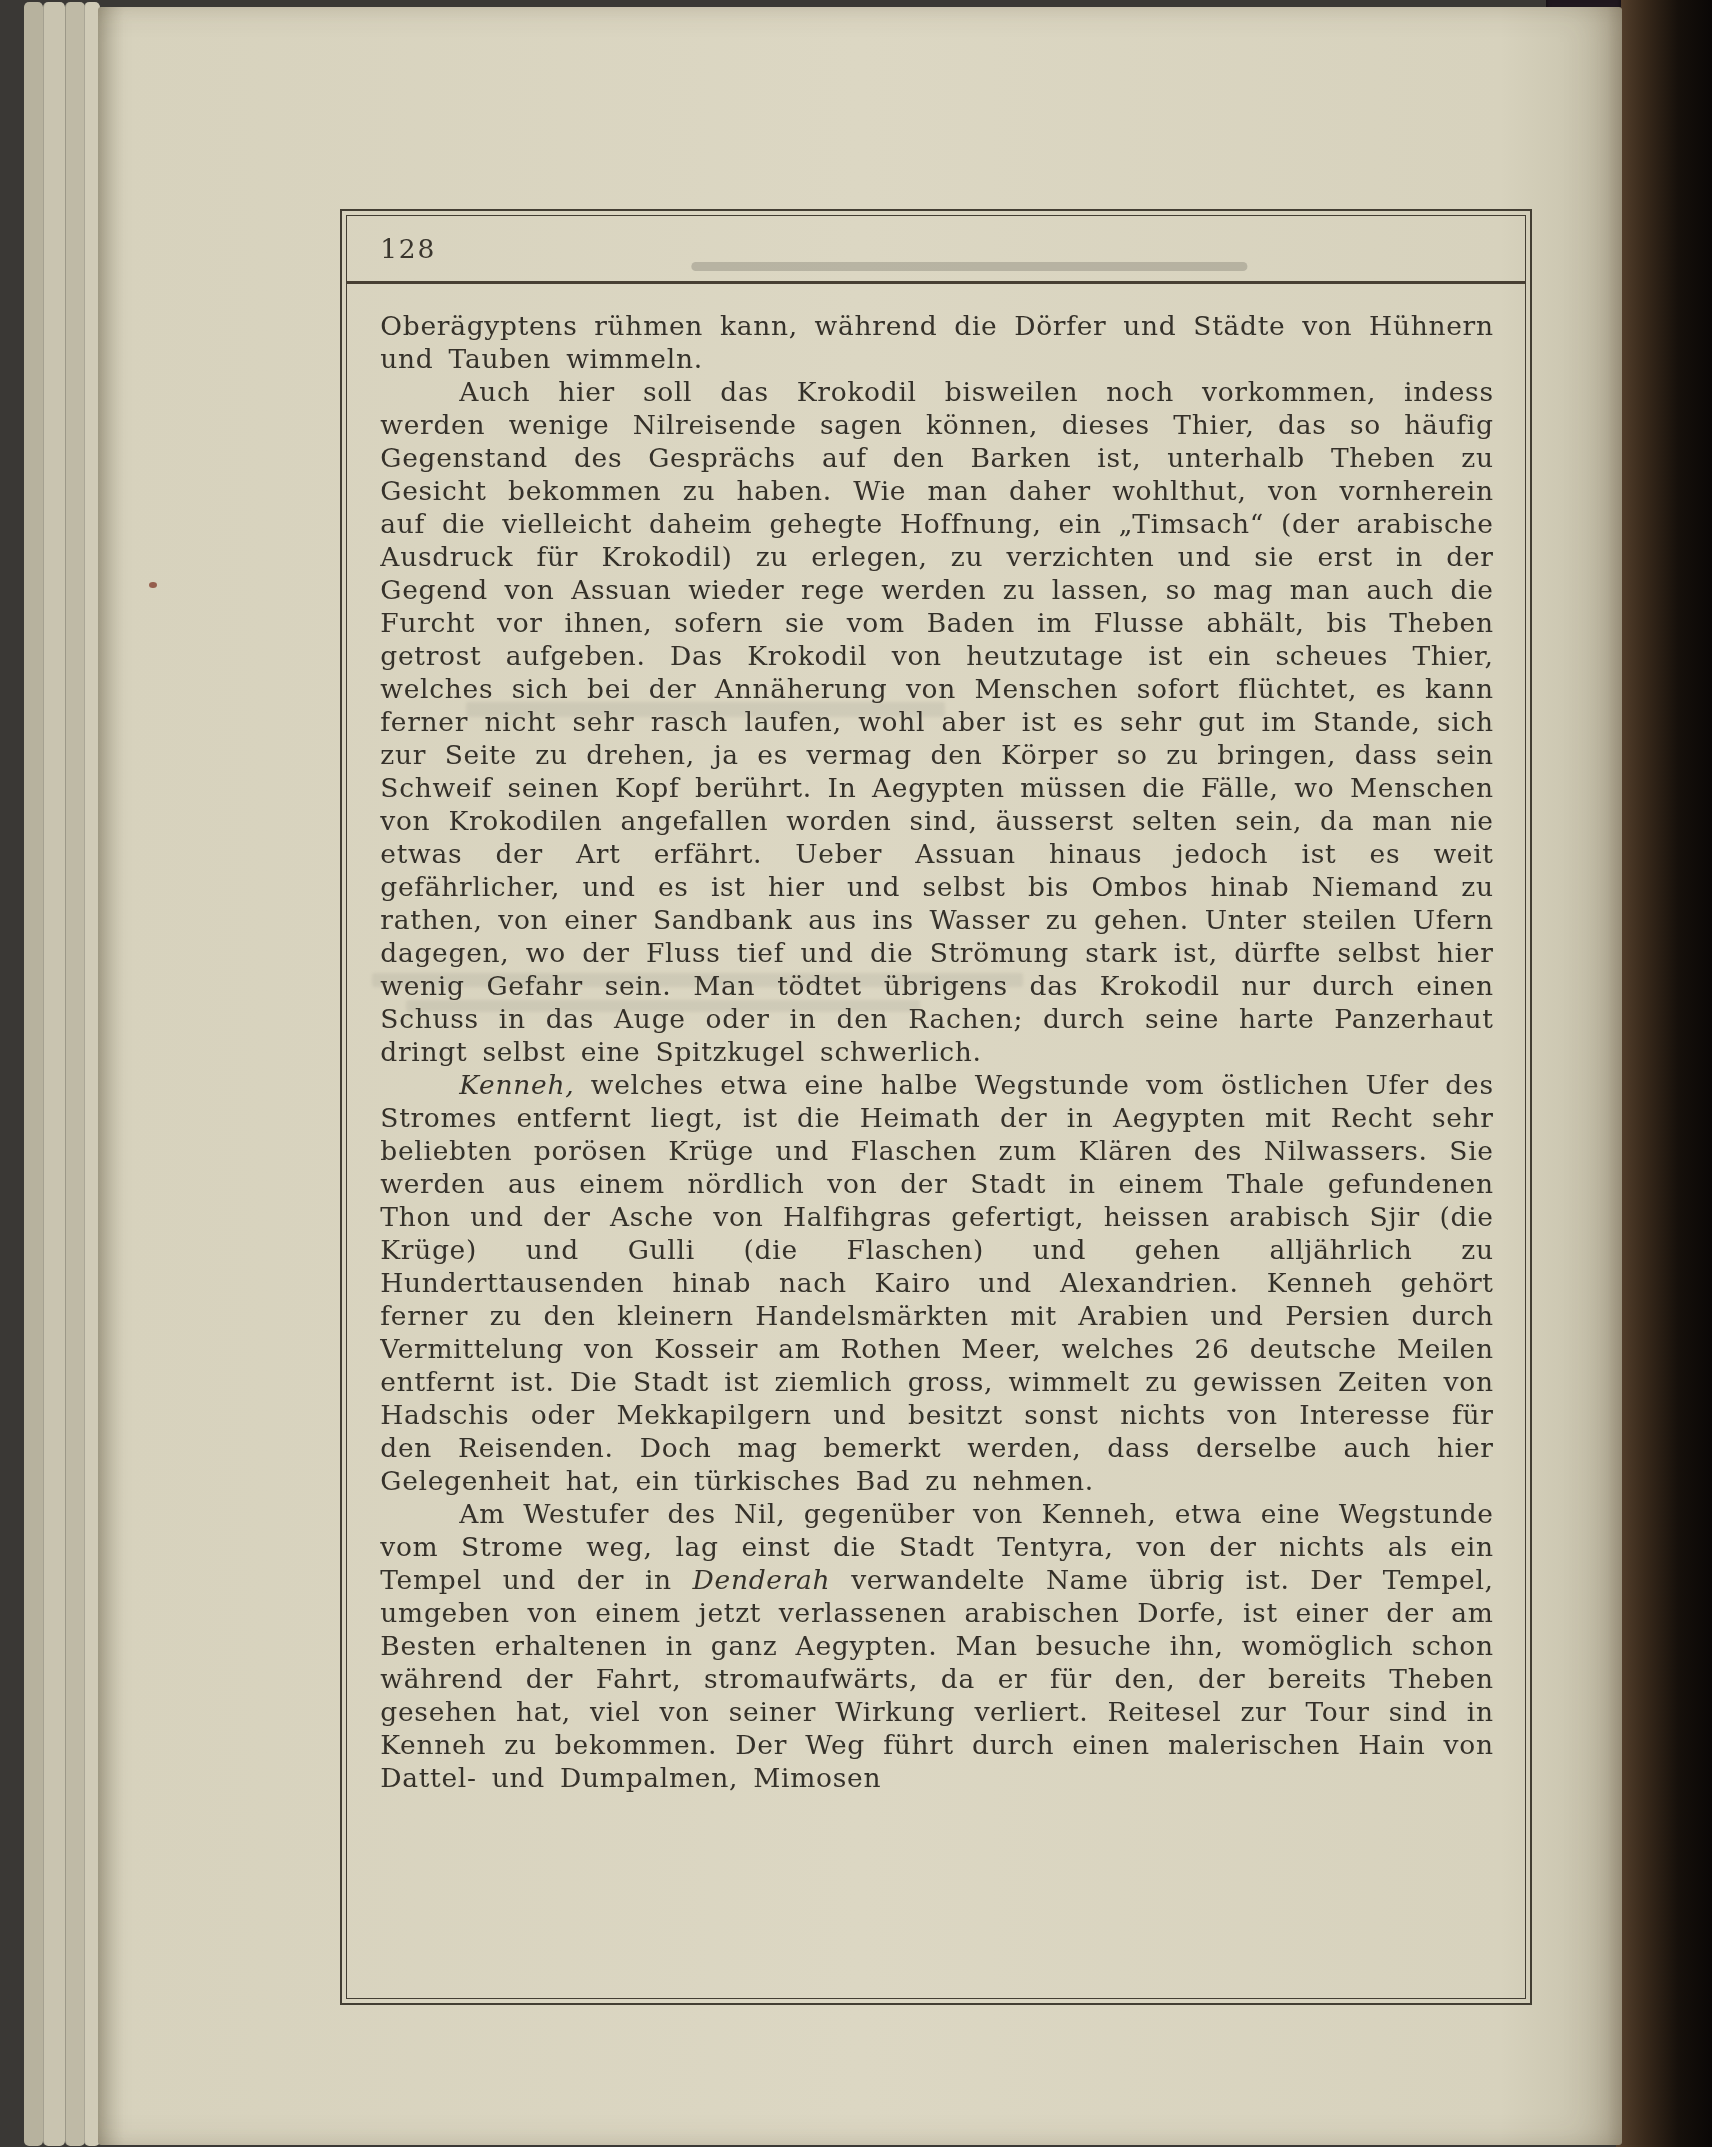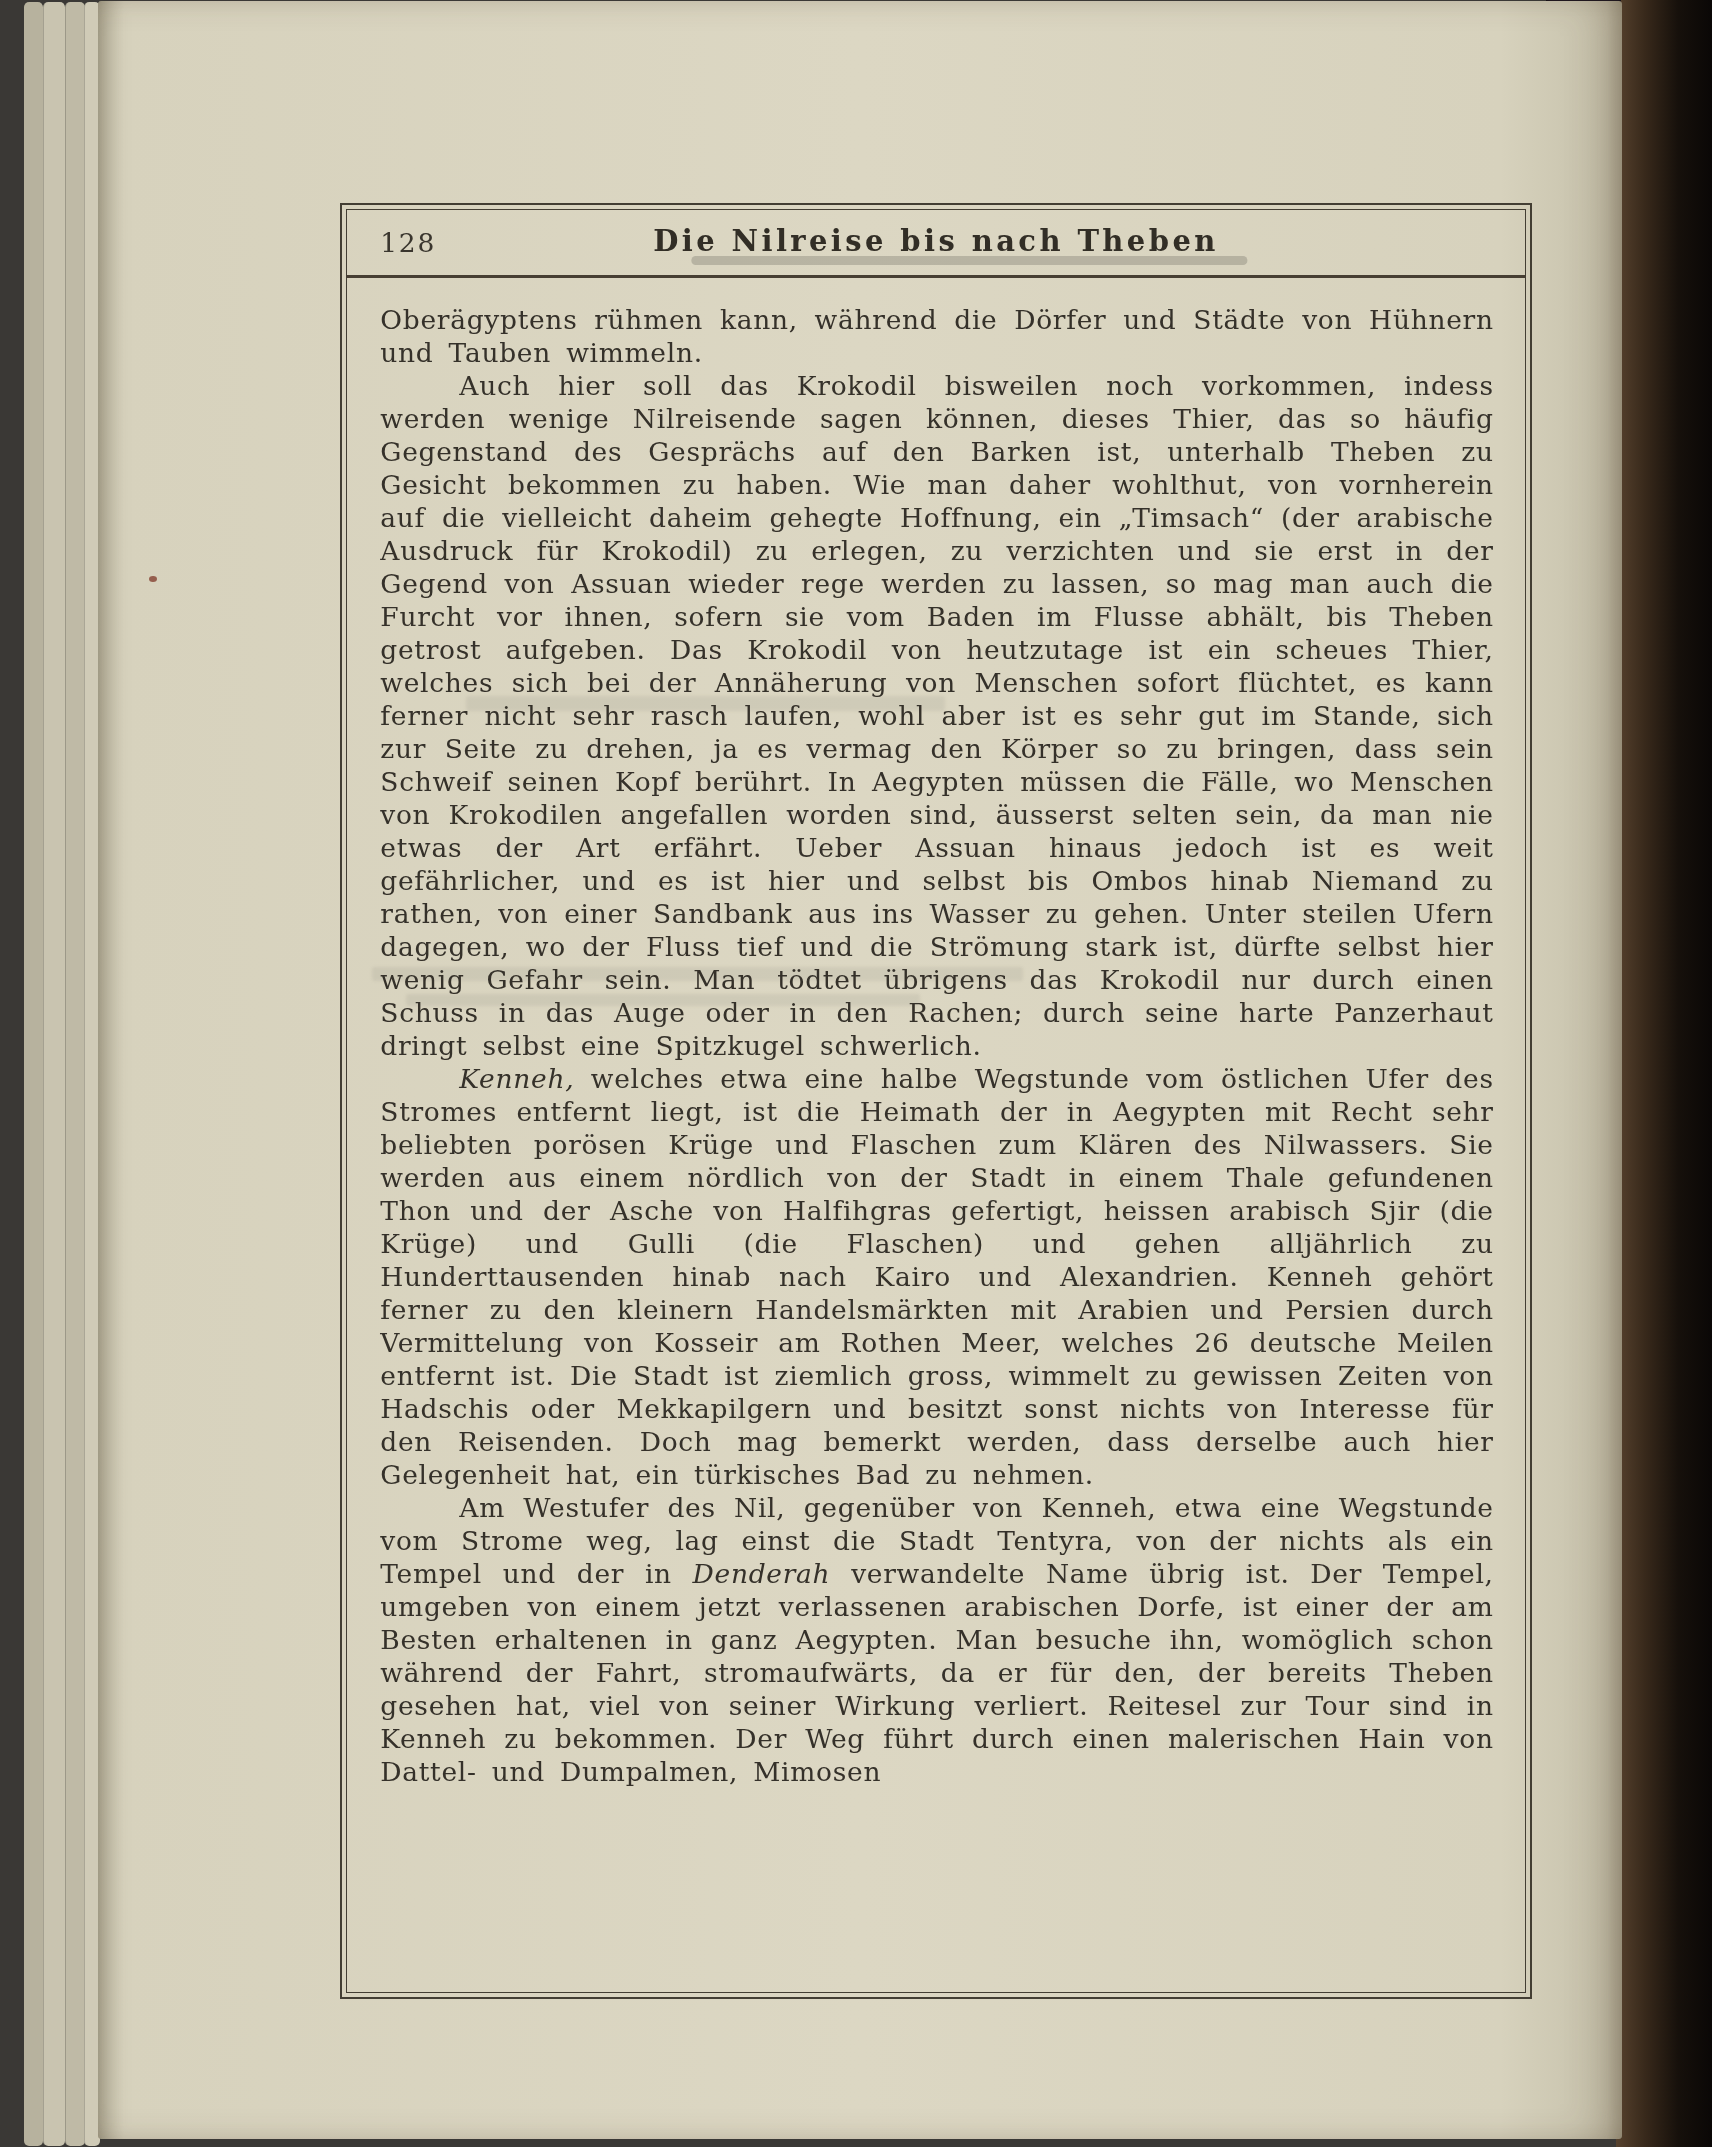--- a/index.html
+++ b/index.html
@@ -13,21 +13,21 @@
           box-shadow:inset 0 -3.4px 5.1px rgba(0,0,0,.6);}
 
   
   .edge{position:absolute;top:1.7px;height:2144px;border-radius:5.1px;}
   .e1{left:24px;width:19px;background:#b7b29e;}
   .e2{left:43px;width:20.5px;background:#c9c4b0;border-left:0.9px solid rgba(0,0,0,.18);}
   .e3{left:65px;width:19px;background:#bfbaa6;border-left:0.9px solid rgba(0,0,0,.18);}
   .e4{left:84px;width:15.4px;background:#d0cbb7;border-left:0.9px solid rgba(0,0,0,.18);}
 
   
-  .page{position:absolute;left:98px;top:1px;width:1524px;height:2138px;border-radius:3.4px;
+  .page{position:absolute;left:98px;top:7px;width:1524px;height:2138px;border-radius:3.4px;
         background:linear-gradient(90deg,#c3bea8 0px,#d7d2bd 26px,#dcd7c3 50%,#d7d2bd 92%,#c6c1ab 99%,#b5b09a 100%);
         box-shadow:inset -27px 0 47px -21.4px rgba(70,50,30,.45), inset 19px 0 27px -17px rgba(80,70,50,.5);}
 
   .speck{position:absolute;left:51px;top:575px;width:7.7px;height:6px;border-radius:50%;
          background:#8a4a3a;opacity:.85;}
 
   .ghost{position:absolute;background:rgba(95,95,88,.10);filter:blur(1.7px);border-radius:3.4px;}
   .g1{left:368px;top:695px;width:479px;height:15.4px;}
   .g2{left:274px;top:966px;width:651px;height:13.7px;}
   .g3{left:308px;top:993px;width:514px;height:12px;}
@@ -71,21 +71,20 @@
     <div class="speck"></div>
     <div class="ghost g1"></div>
     <div class="ghost g2"></div>
     <div class="ghost g3"></div>
 
     <div class="frame">
       <div class="frame-inner">
 
         <div class="header">
           <span class="pagenum">128</span>
-          <span class="title">Die Nilreise bis nach Theben</span>
           <span class="title-smudge"></span>
         </div>
         <div class="header-rule"></div>
 
         <div class="body-text" id="body-text">
             <p class="para"><span>Oberägyptens rühmen kann, während die Dörfer und Städte von Hühnern und Tauben wimmeln.</span></p>
             <p class="para indent"><span>Auch hier soll das Krokodil bisweilen noch vorkommen, indess werden wenige Nilreisende sagen können, dieses Thier, das so häufig Gegenstand des Gesprächs auf den Barken ist, unterhalb Theben zu Gesicht bekommen zu haben. Wie man daher wohlthut, von vornherein auf die vielleicht daheim gehegte Hoffnung, ein „Timsach“ (der arabische Ausdruck für Krokodil) zu erlegen, zu verzichten und sie erst in der Gegend von Assuan wieder rege werden zu lassen, so mag man auch die Furcht vor ihnen, sofern sie vom Baden im Flusse abhält, bis Theben getrost aufgeben. Das Krokodil von heutzutage ist ein scheues Thier, welches sich bei der Annäherung von Menschen sofort flüchtet, es kann ferner nicht sehr rasch laufen, wohl aber ist es sehr gut im Stande, sich zur Seite zu drehen, ja es vermag den Körper so zu bringen, dass sein Schweif seinen Kopf berührt. In Aegypten müssen die Fälle, wo Menschen von Krokodilen angefallen worden sind, äusserst selten sein, da man nie etwas der Art erfährt. Ueber Assuan hinaus jedoch ist es weit gefährlicher, und es ist hier und selbst bis Ombos hinab Niemand zu rathen, von einer Sandbank aus ins Wasser zu gehen. Unter steilen Ufern dagegen, wo der Fluss tief und die Strömung stark ist, dürfte selbst hier wenig Gefahr sein. Man tödtet übrigens das Krokodil nur durch einen Schuss in das Auge oder in den Rachen; durch seine harte Panzerhaut dringt selbst eine Spitzkugel schwerlich.</span></p>
             <p class="para indent"><span class="em">Kenneh,</span><span> welches etwa eine halbe Wegstunde vom östlichen Ufer des Stromes entfernt liegt, ist die Heimath der in Aegypten mit Recht sehr beliebten porösen Krüge und Flaschen zum Klären des Nilwassers. Sie werden aus einem nördlich von der Stadt in einem Thale gefundenen Thon und der Asche von Halfihgras gefertigt, heissen arabisch Sjir (die Krüge) und Gulli (die Flaschen) und gehen alljährlich zu Hunderttausenden hinab nach Kairo und Alexandrien. Kenneh gehört ferner zu den kleinern Handelsmärkten mit Arabien und Persien durch Vermittelung von Kosseir am Rothen Meer, welches 26 deutsche Meilen entfernt ist. Die Stadt ist ziemlich gross, wimmelt zu gewissen Zeiten von Hadschis oder Mekkapilgern und besitzt sonst nichts von Interesse für den Reisenden. Doch mag bemerkt werden, dass derselbe auch hier Gelegenheit hat, ein türkisches Bad zu nehmen.</span></p>
             <p class="para indent"><span>Am Westufer des Nil, gegenüber von Kenneh, etwa eine Wegstunde vom Strome weg, lag einst die Stadt Tentyra, von der nichts als ein Tempel und der in </span><span class="em">Denderah</span><span> verwandelte Name übrig ist. Der Tempel, umgeben von einem jetzt verlassenen arabischen Dorfe, ist einer der am Besten erhaltenen in ganz Aegypten. Man besuche ihn, womöglich schon während der Fahrt, stromaufwärts, da er für den, der bereits Theben gesehen hat, viel von seiner Wirkung verliert. Reitesel zur Tour sind in Kenneh zu bekommen. Der Weg führt durch einen malerischen Hain von Dattel- und Dumpalmen, Mimosen</span></p>
           </div>

